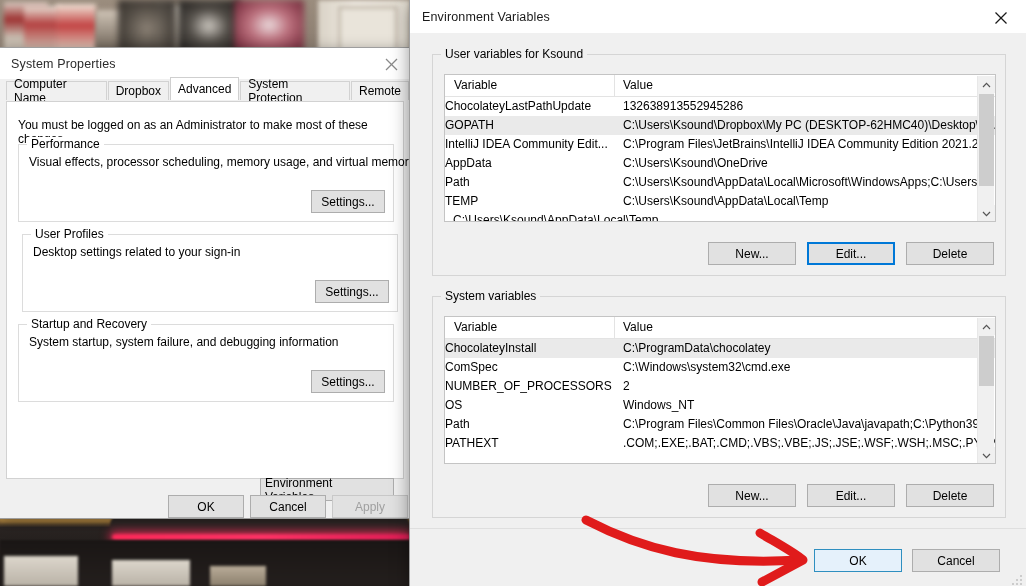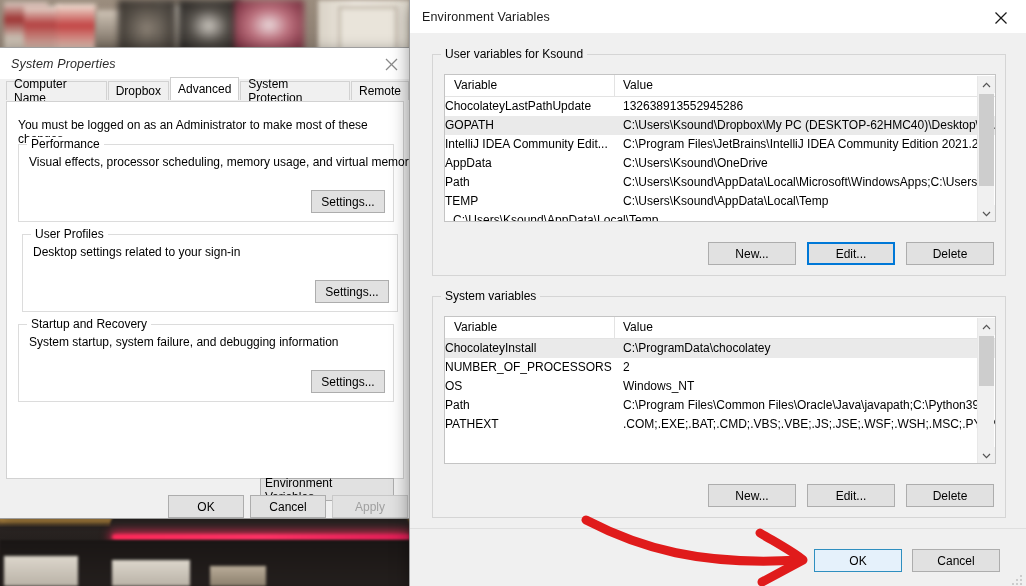--- a/index.html
+++ b/index.html
@@ -162,21 +162,21 @@
     color: #000;
     white-space: nowrap;
   }
 
   
   #sysprops {
     left: 0px; top: 48px;
     width: 410px; height: 470px;
     box-shadow: 0 0 0 1px #9e9e9e, 0 3px 14px rgba(0,0,0,0.4);
   }
-  #sysprops .titlebar { height: 31px; font-style: italic; }
+  #sysprops .titlebar { height: 31px; }
   #sysprops .title-text { font-size: 12.5px; color: #2b2b2b; padding-left: 11px; }
   #sp-close {
     position: absolute; right: 10px; top: 7px;
     width: 18px; height: 18px;
     display: flex; align-items: center; justify-content: center;
     cursor: pointer;
   }
   .tabstrip {
     position: absolute;
     left: 6px; top: 31px;
@@ -541,20 +541,24 @@
 
       <div class="grid">
         <div class="grid-head">
           <div class="gh-var">Variable</div>
           <div class="gh-val">Value</div>
         </div>
         <div class="grid-body">
           <div class="grow sel">
             <div class="gc-var">ChocolateyInstall</div>
             <div class="gc-val">C:\ProgramData\chocolatey</div>
+          </div>
+          <div class="grow">
+            <div class="gc-var">ComSpec</div>
+            <div class="gc-val">C:\Windows\system32\cmd.exe</div>
           </div>
           <div class="grow">
             <div class="gc-var">NUMBER_OF_PROCESSORS</div>
             <div class="gc-val">2</div>
           </div>
           <div class="grow">
             <div class="gc-var">OS</div>
             <div class="gc-val">Windows_NT</div>
           </div>
           <div class="grow">

